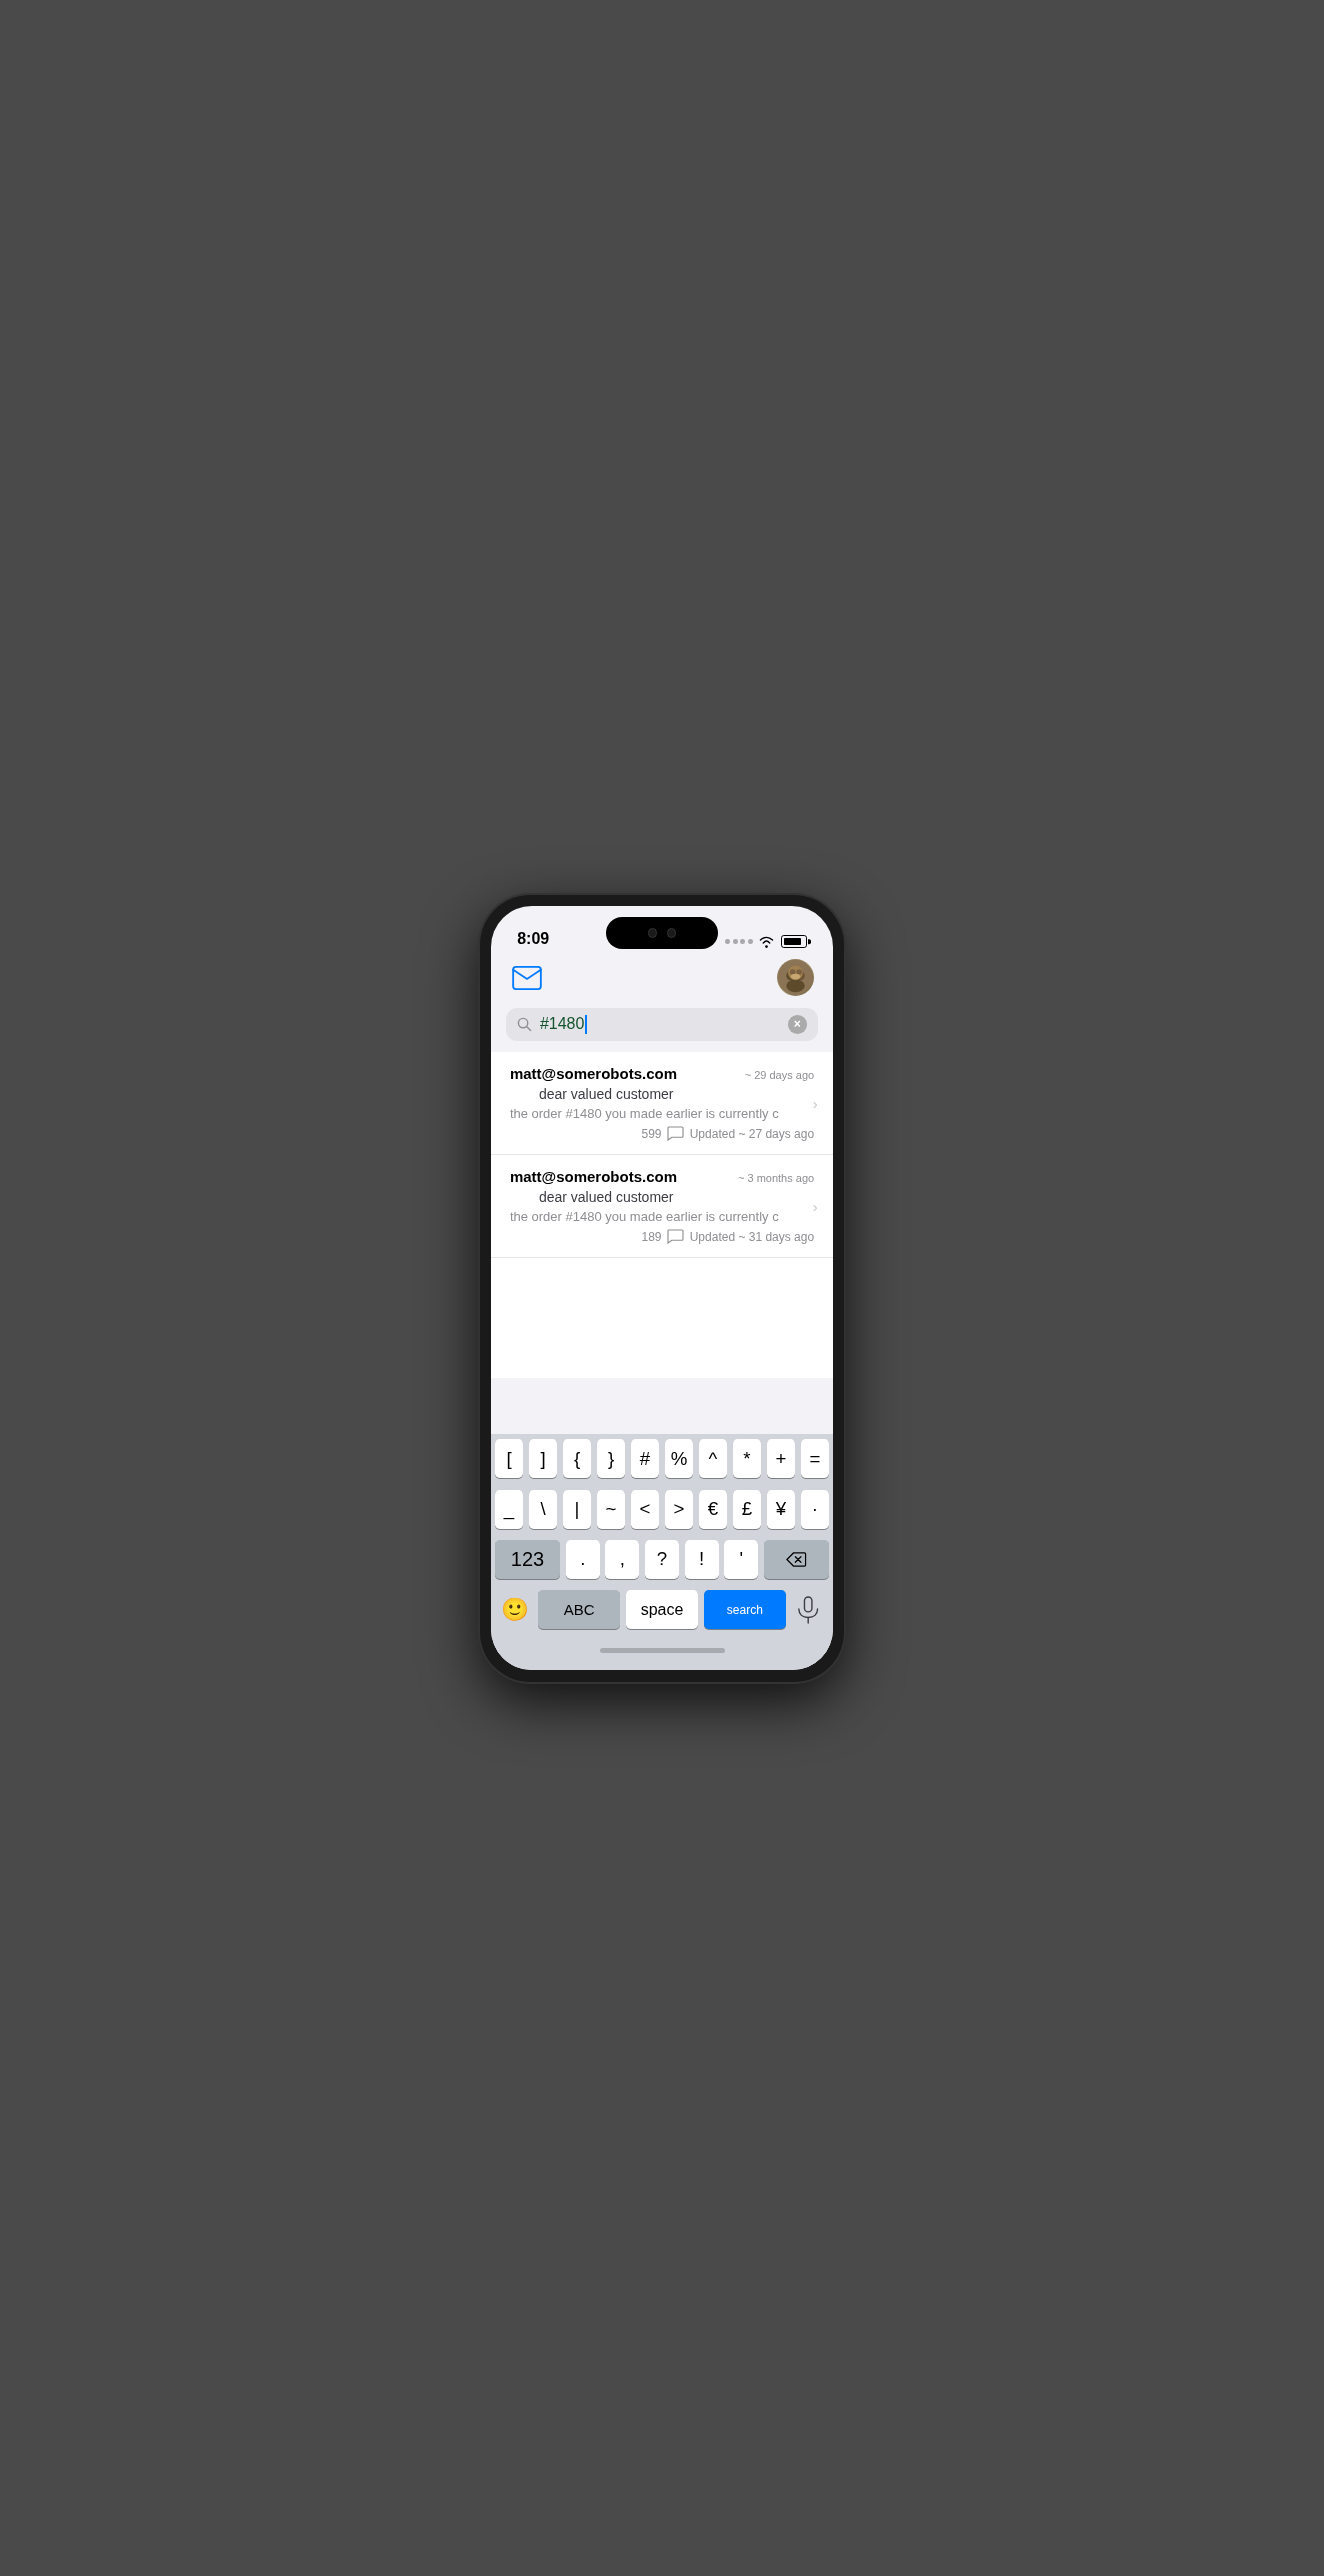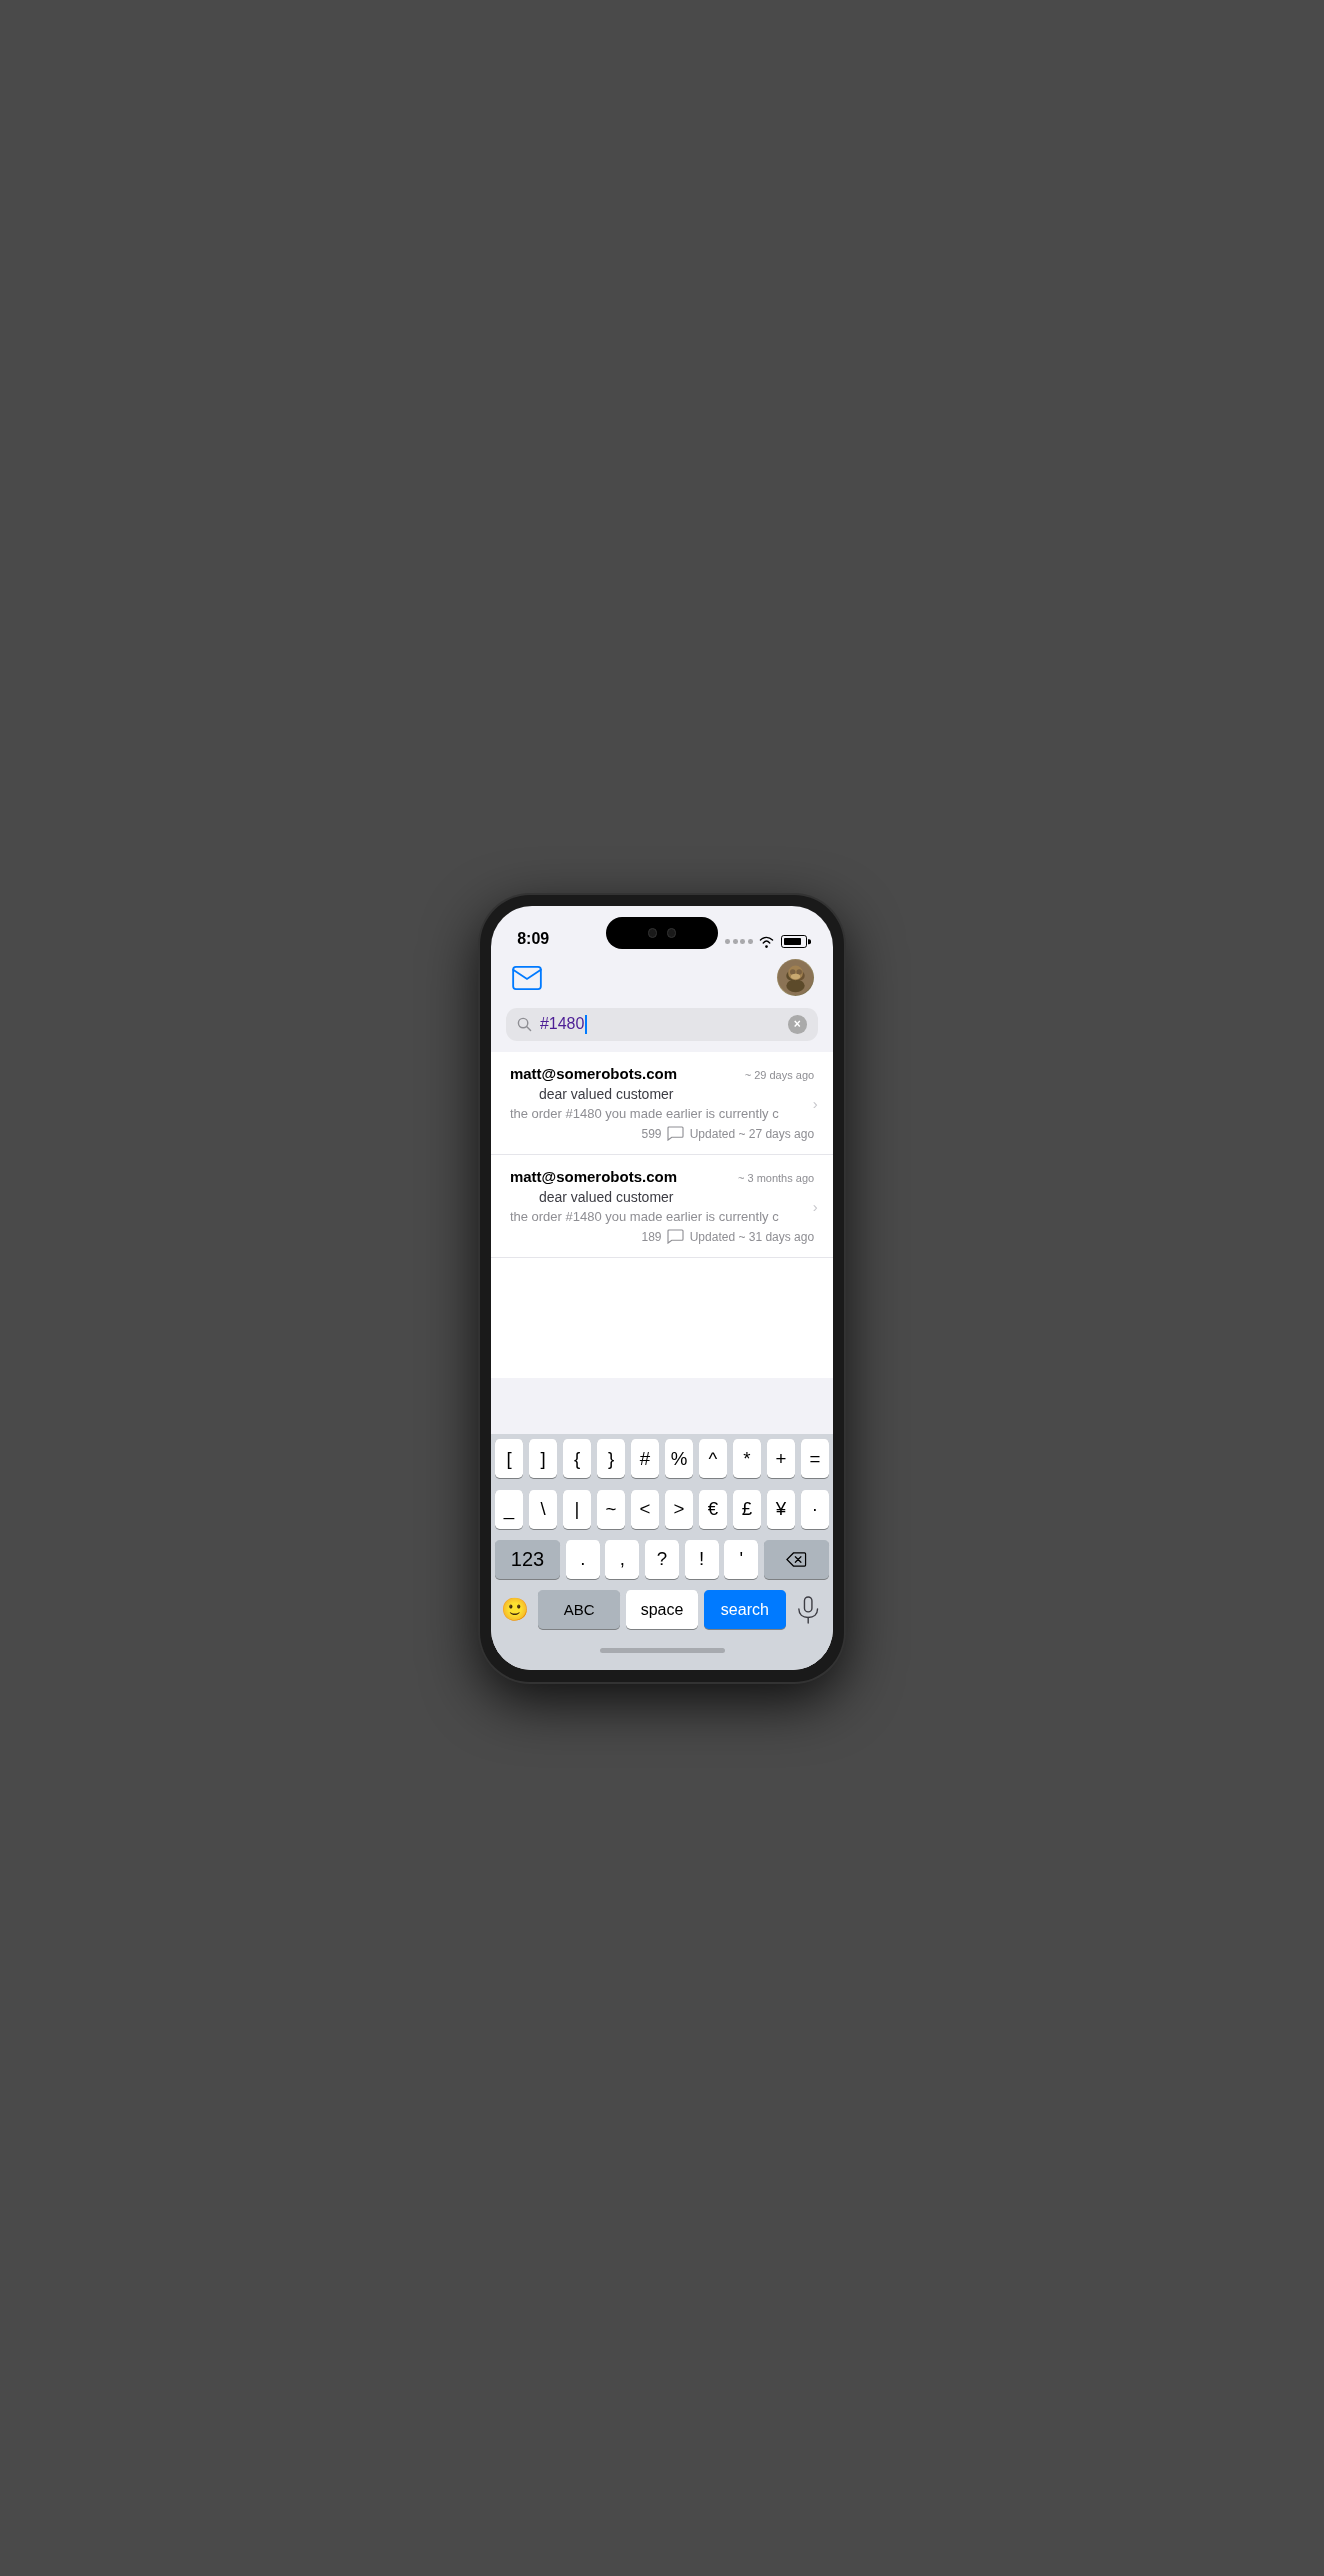--- a/index.html
+++ b/index.html
@@ -164,21 +164,21 @@
       border-radius: 11.2px;
       display: flex;
       align-items: center;
       padding: 7.5px 11.2px;
       gap: 7.5px;
     }
 
     .search-query-text {
       flex: 1;
       font-size: 16px;
-      color: #4c1d95;
+      color: #14532d;
       display: flex;
       align-items: center;
       gap: 0;
     }
 
     .cursor {
       display: inline-block;
       width: 1.9px;
       height: 18.7px;
       background: #007AFF;
@@ -365,21 +365,21 @@
       flex: 1;
     }
 
     .key-search {
       background: #007AFF;
       border-radius: 4.7px;
       height: 39px;
       display: flex;
       align-items: center;
       justify-content: center;
-      font-size: 16px;
+      font-size: 12px;
       color: #fff;
       box-shadow: 0 0.9px 0 rgba(0,0,0,0.4);
       cursor: pointer;
       width: 82px;
       flex-shrink: 0;
     }
 
     
     .phone-bottom-bar {
       height: 32px;

